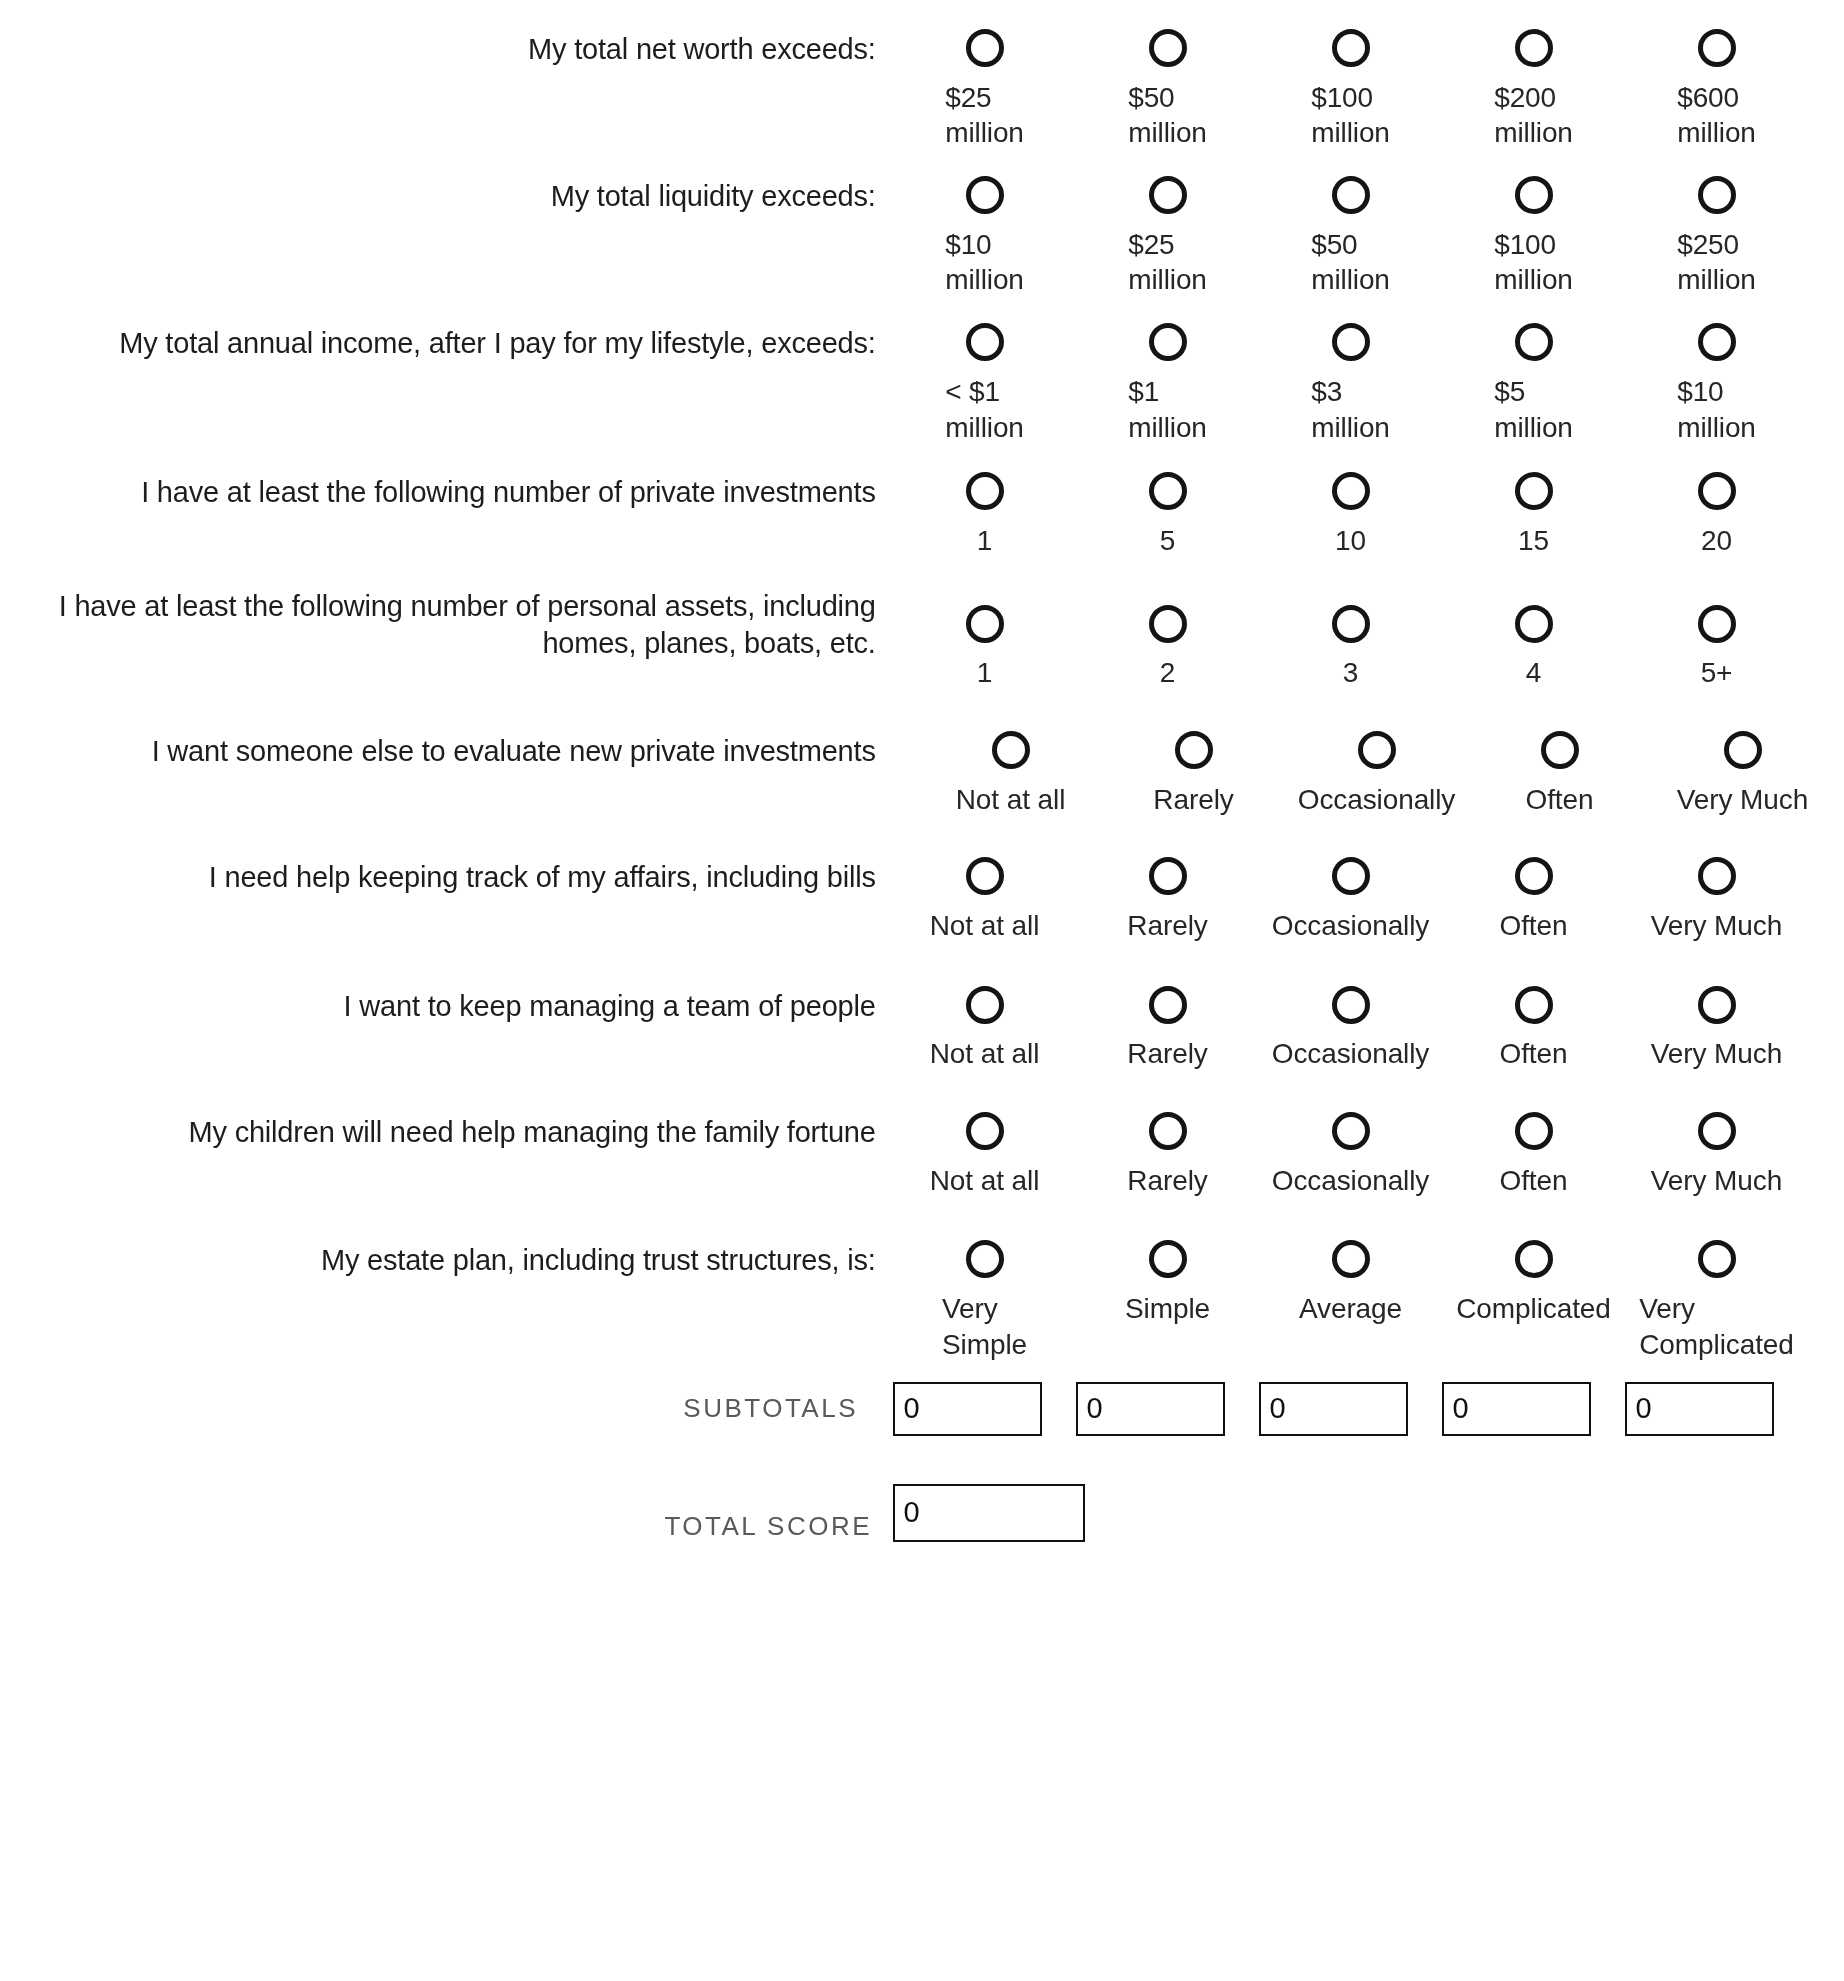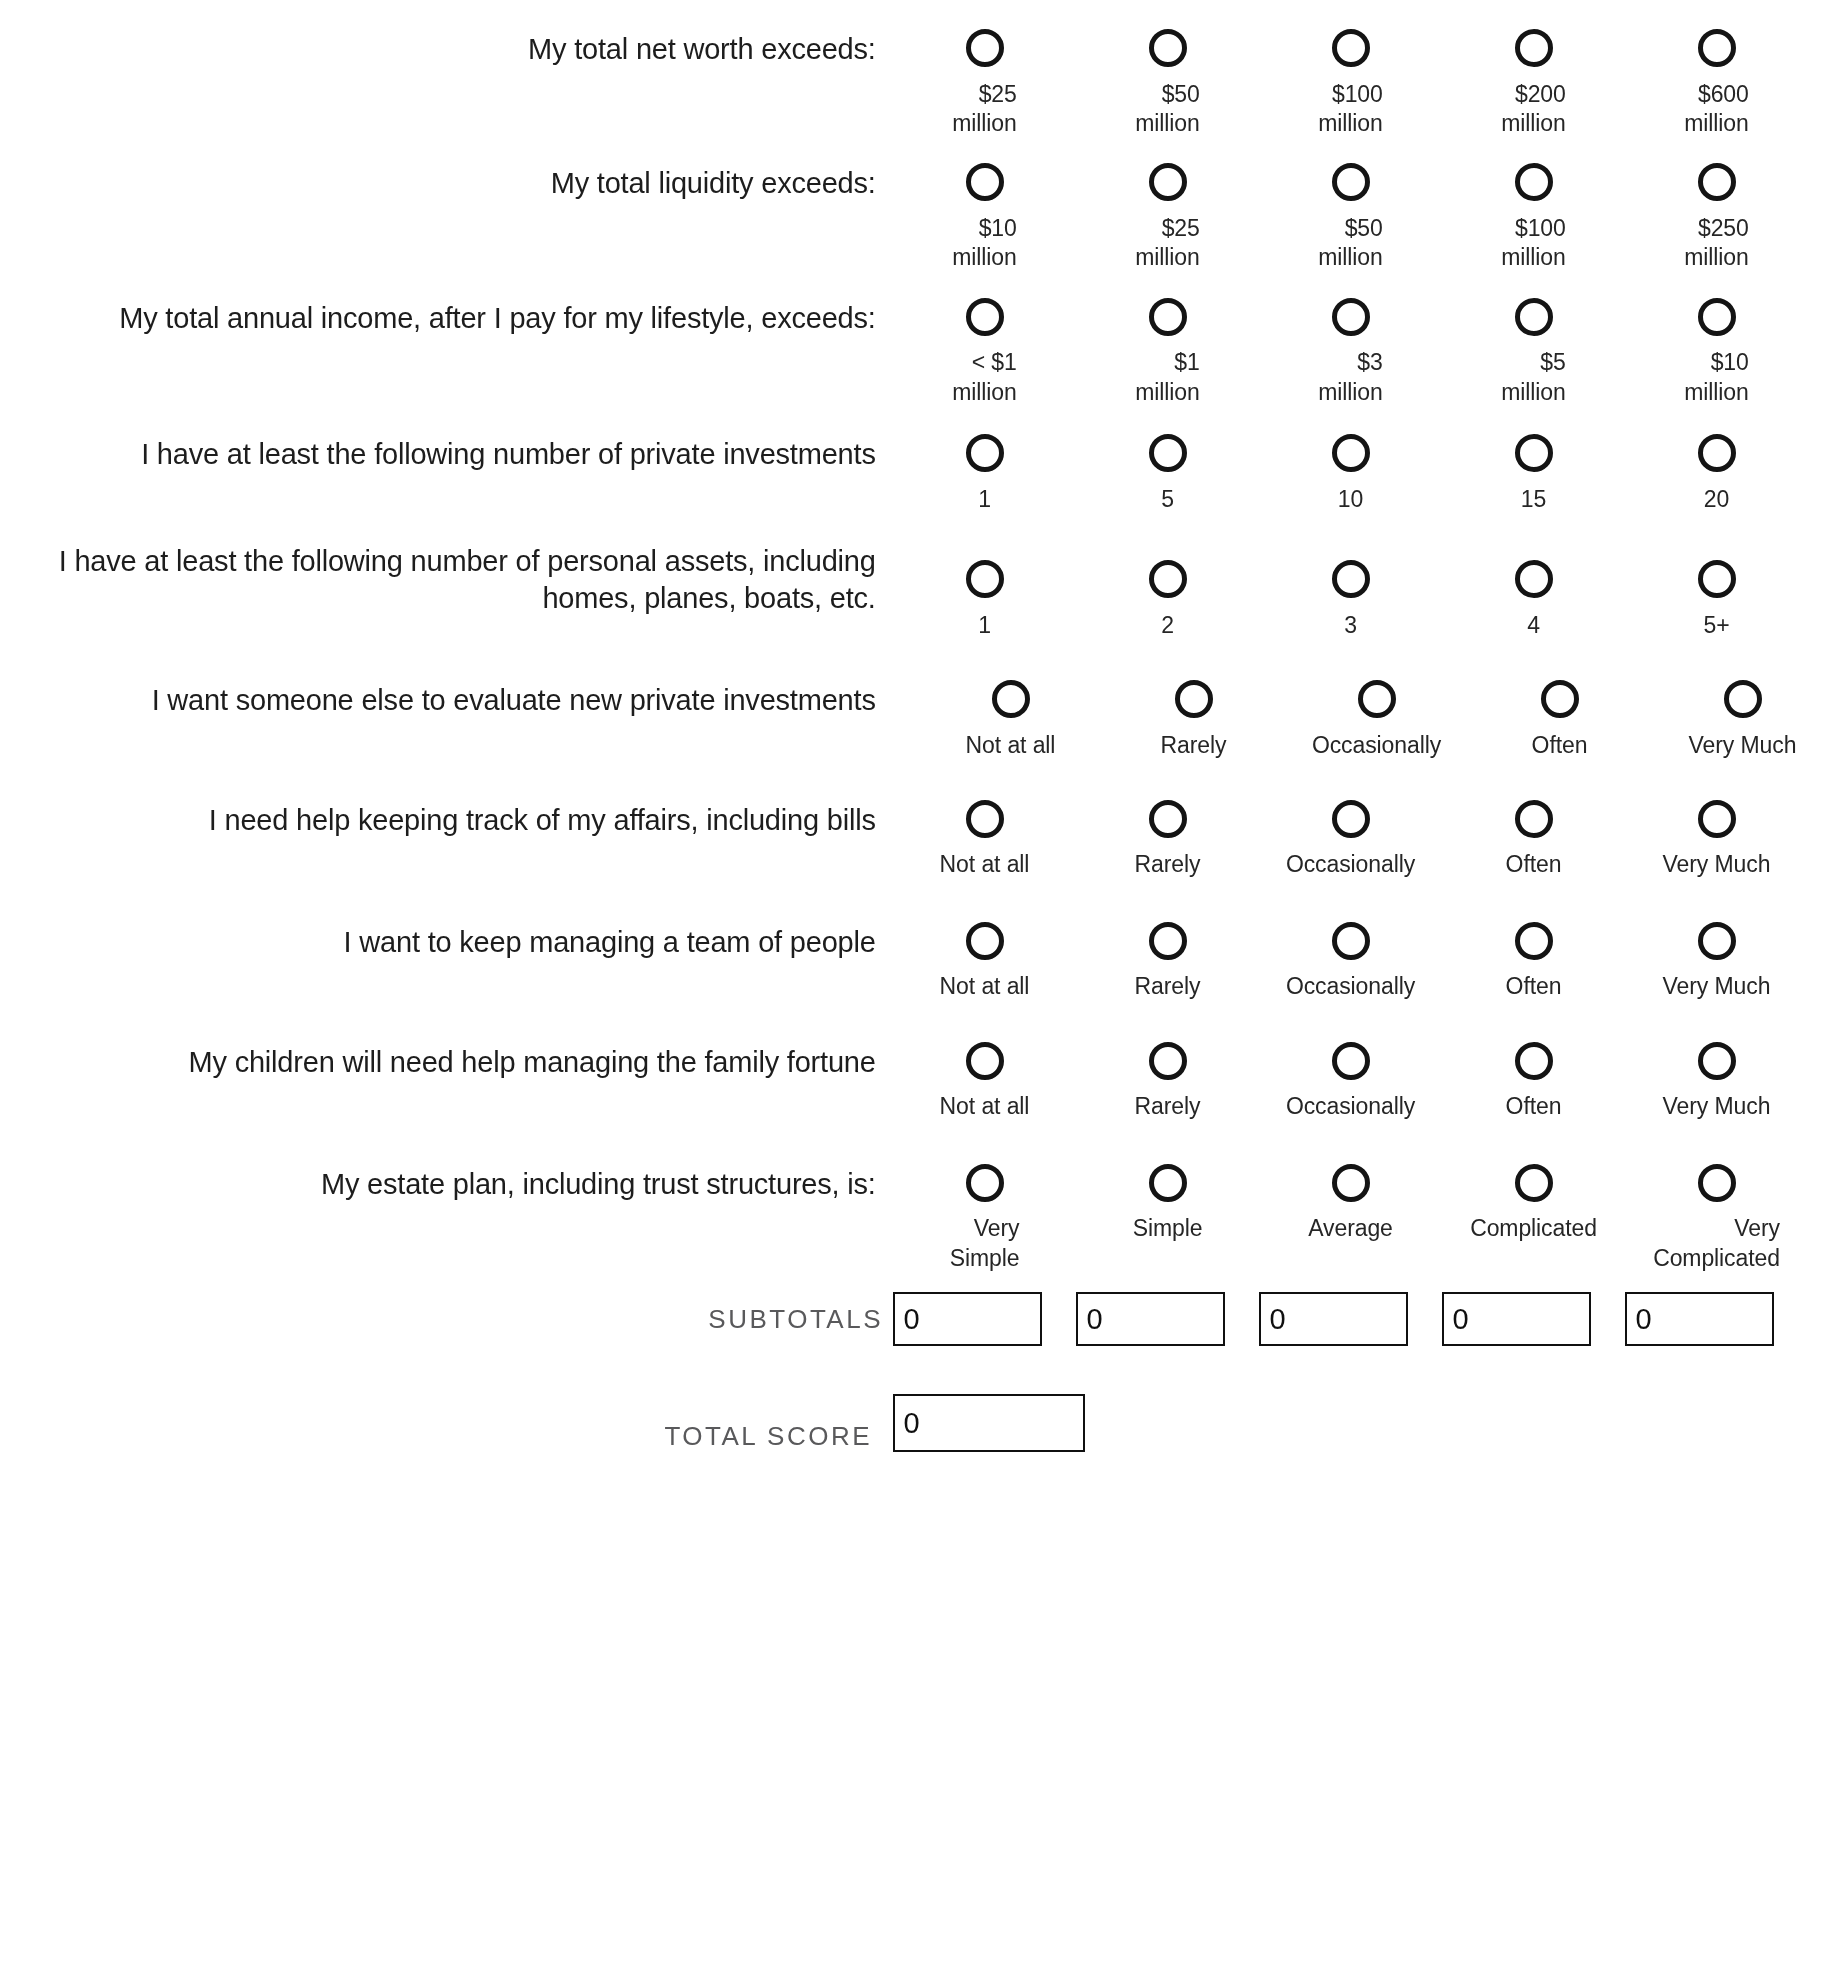--- a/index.html
+++ b/index.html
@@ -62,23 +62,23 @@
     height: 38px;
     border-radius: 50%;
     border: 5.8px solid #141414;
     background: #ffffff;
     display: block;
     flex: 0 0 auto;
   }
 
   .optlabel {
     margin-top: 12.5px;
-    font-size: 23px;
+    font-size: 28px;
     line-height: 1.28;
-    text-align: right;
+    text-align: left;
     color: #262626;
     white-space: pre-line;
     letter-spacing: -0.1px;
   }
 
   
   .r1  { margin-top: 29px; }
   .r2  { margin-top: 25px; }
   .r3  { margin-top: 25px; }
   .r4  { margin-top: 27px; }
@@ -96,21 +96,21 @@
   
   .totals-row {
     display: flex;
     align-items: center;
     margin-top: 19px;
   }
   .totals-label {
     width: 893px;
     flex: 0 0 893px;
     text-align: right;
-    padding-right: 10px;
+    padding-right: 35px;
     font-size: 26px;
     letter-spacing: 2.5px;
     color: #59595b;
     font-weight: 400;
   }
   .totals-boxes {
     flex: 1 1 auto;
     display: flex;
   }
   .boxwrap {

